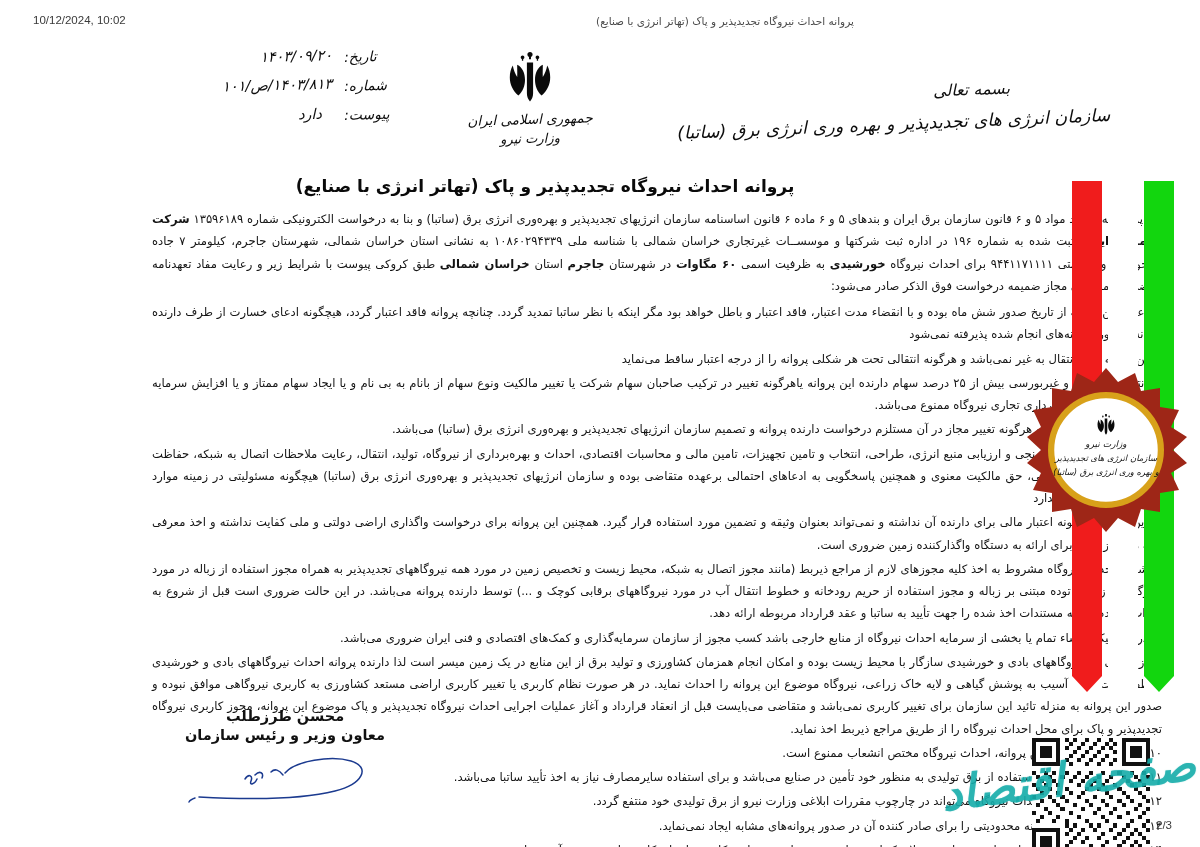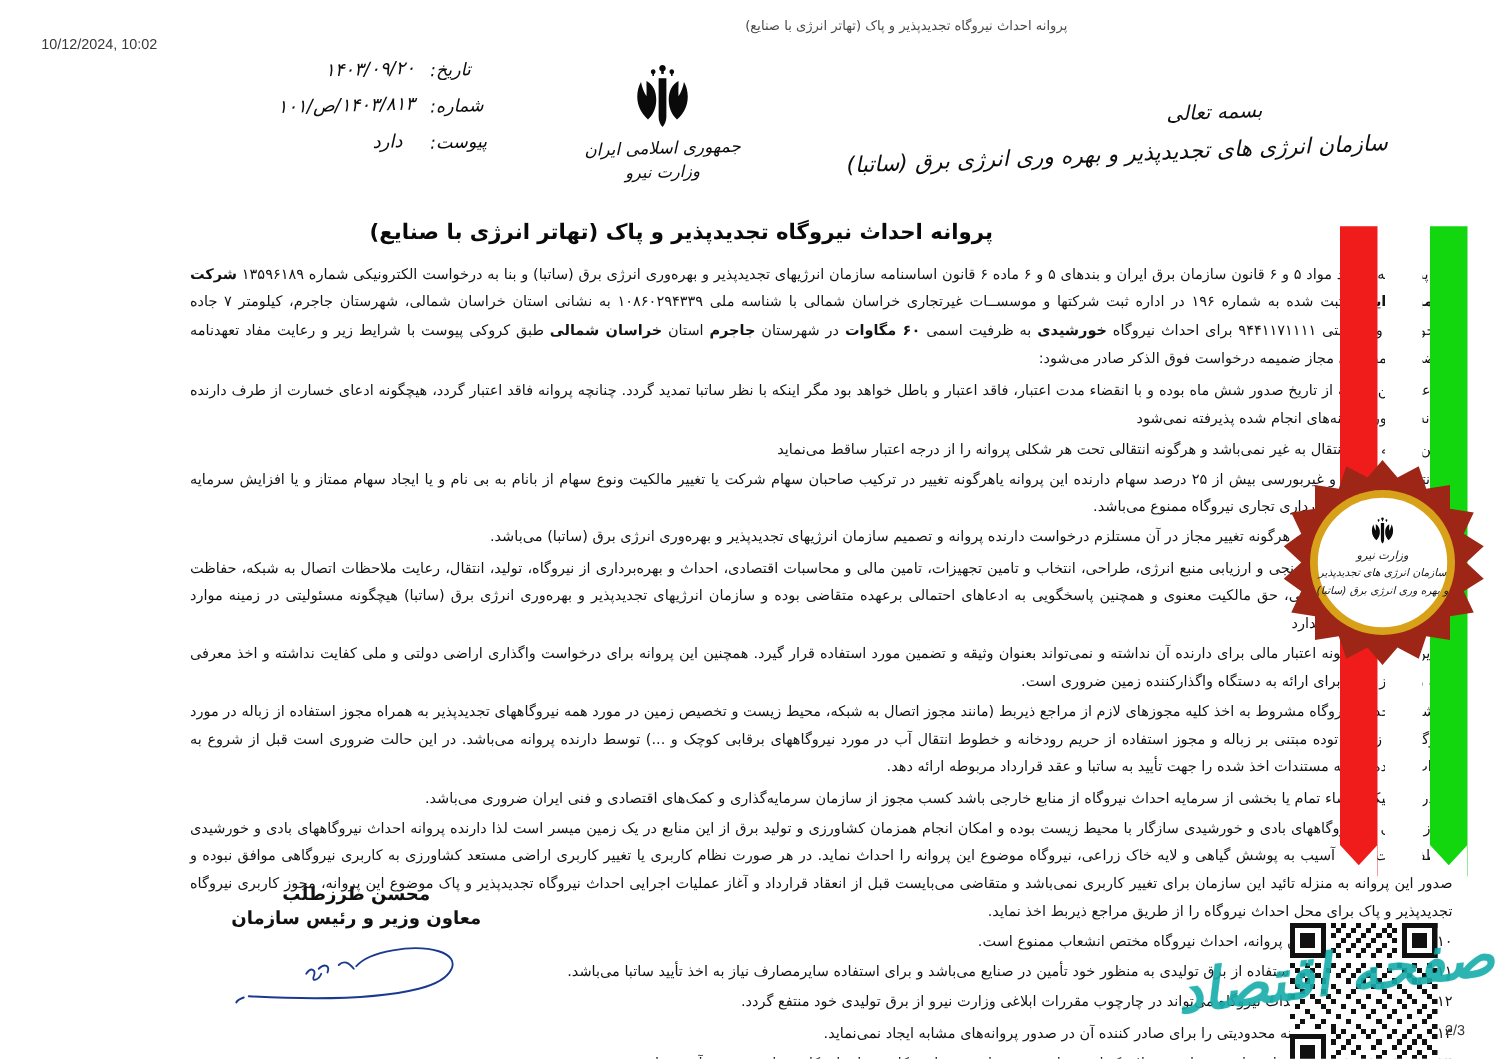--- a/index.html
+++ b/index.html
@@ -21,21 +21,21 @@
     position: absolute;
     top: 14px;
     left: 0;
     width: 1200px;
     height: 18px;
     direction: ltr;
   }
   .print-ts {
     position: absolute;
     left: 33px;
-    top: 16px;
+    top: 0;
     font-family: "Liberation Sans", sans-serif;
     font-size: 11.5px;
     color: #3a3a3a;
     white-space: nowrap;
   }
   .print-title {
     position: absolute;
     left: 560px;
     top: 1px;
     width: 330px;

